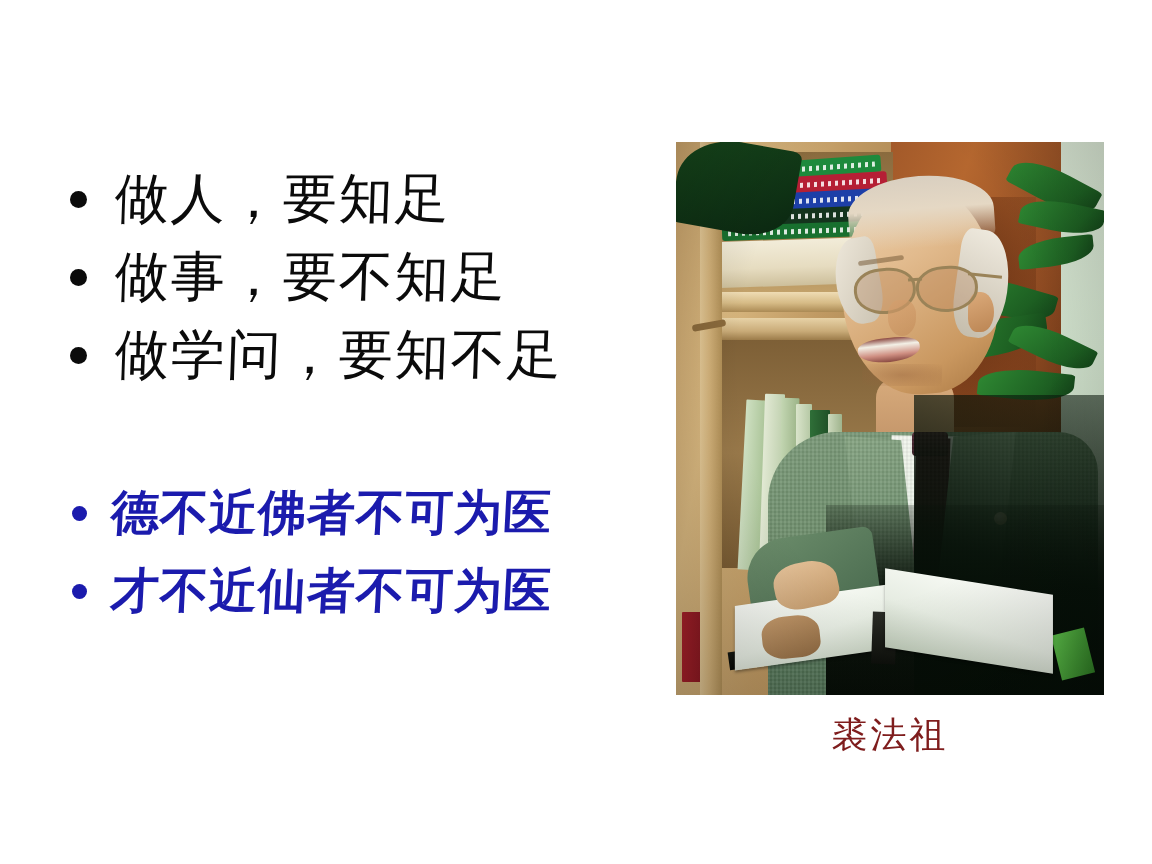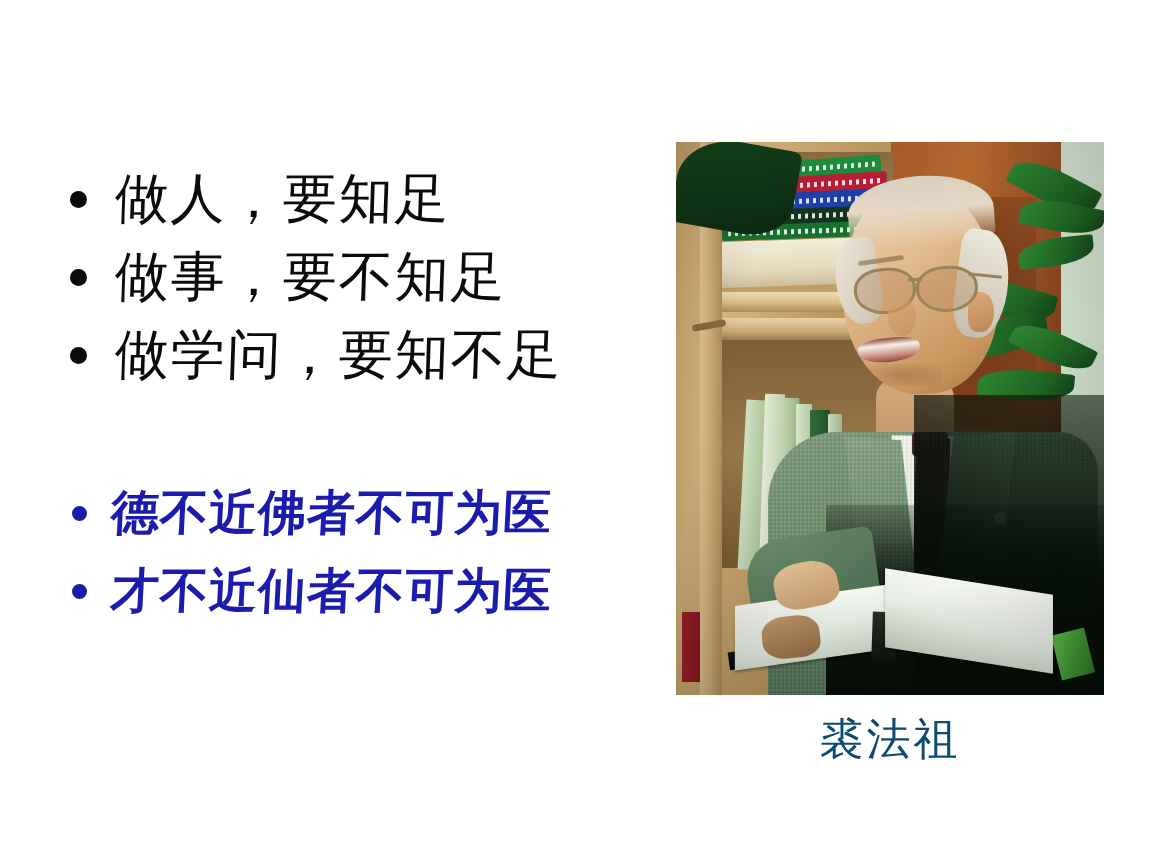--- a/index.html
+++ b/index.html
@@ -478,23 +478,23 @@
   }
 
   
   #photo-caption {
     position: absolute;
     left: 676px;
     top: 716px;
     width: 428px;
     text-align: center;
     font-family: "Liberation Serif", "DejaVu Serif", serif;
-    font-size: 44px;
+    font-size: 36px;
     line-height: 1.1;
-    color: #0c4a6e;
+    color: #7f1d1d;
     letter-spacing: 3px;
   }
 </style>
 </head>
 <body>
 
 <div id="slide">
 
   <div id="text-column">
 

